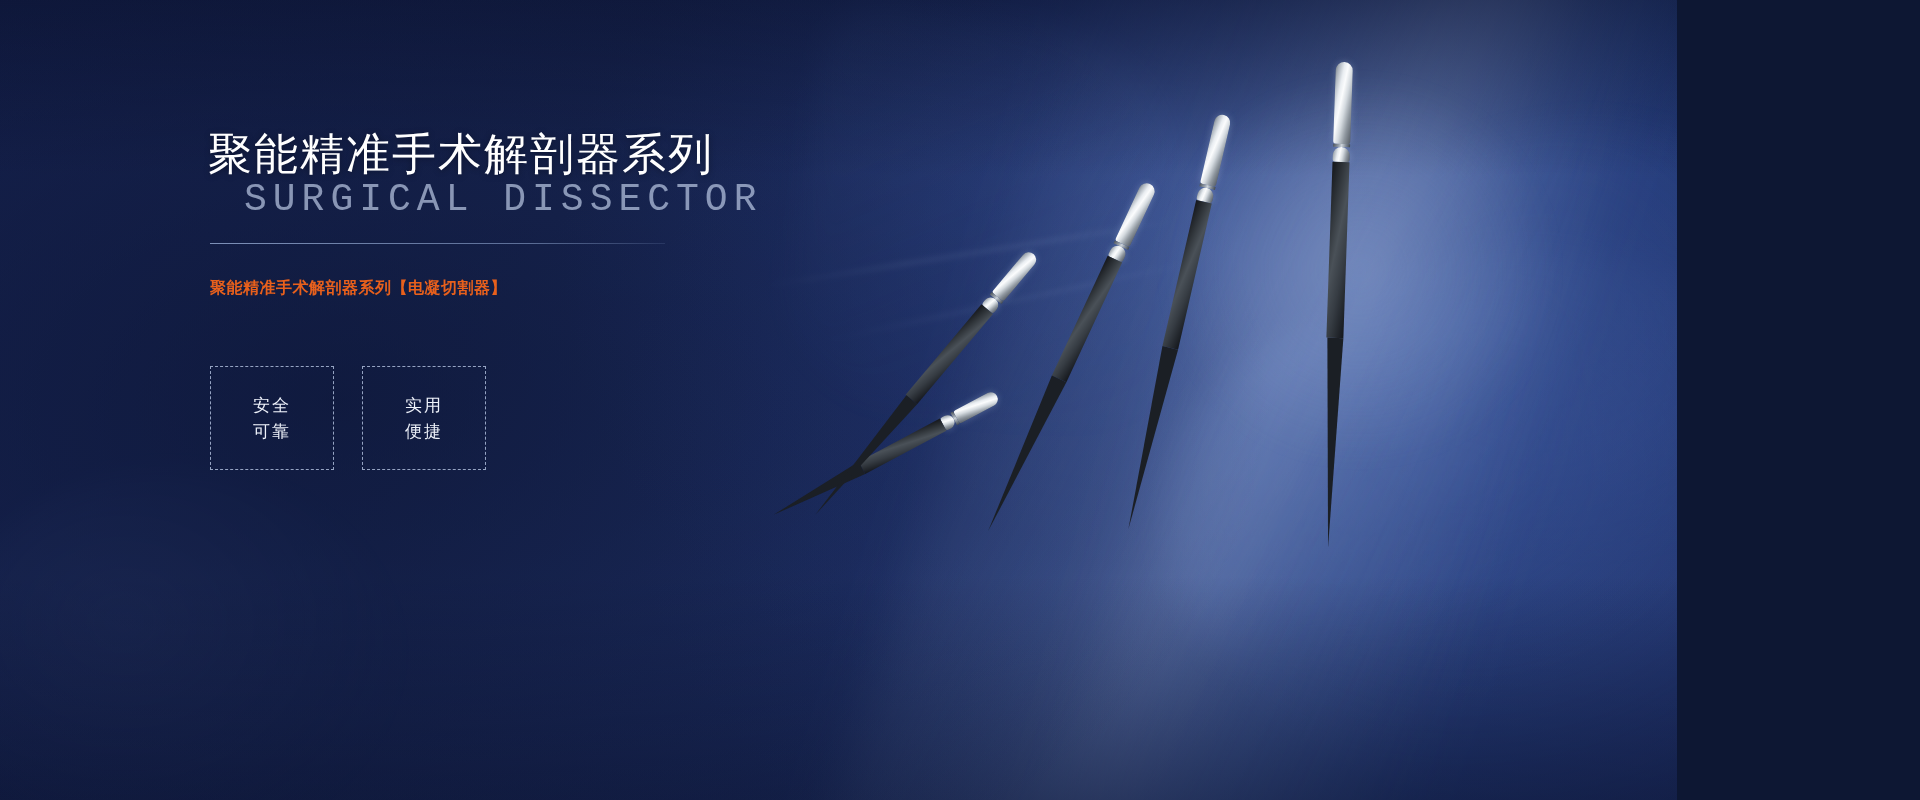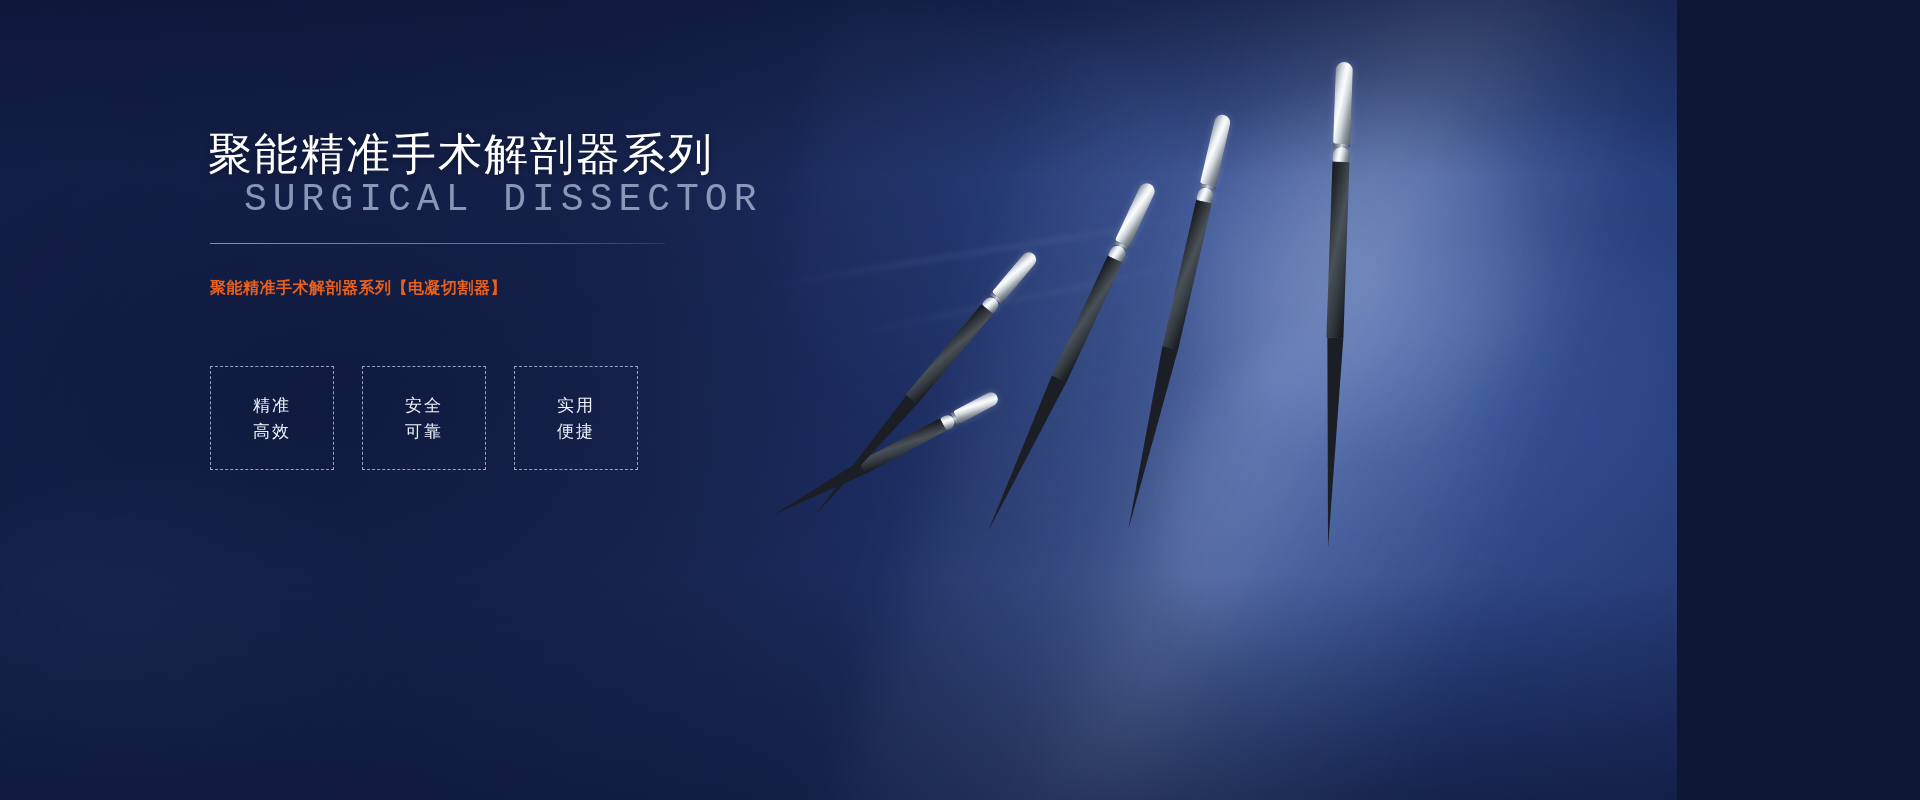--- a/index.html
+++ b/index.html
@@ -185,24 +185,20 @@
   </div>
 
   <div class="content">
     <div class="title-cn">聚能精准手术解剖器系列</div>
     <div class="title-en">SURGICAL DISSECTOR</div>
     <div class="divider"></div>
     <div class="subline">聚能精准手术解剖器系列【电凝切割器】</div>
 
     <div class="features">
       <div class="feat">
-        <span>精准</span>
-        <span>高效</span>
-      </div>
-      <div class="feat">
         <span>安全</span>
         <span>可靠</span>
       </div>
       <div class="feat">
         <span>实用</span>
         <span>便捷</span>
       </div>
     </div>
   </div>
 

